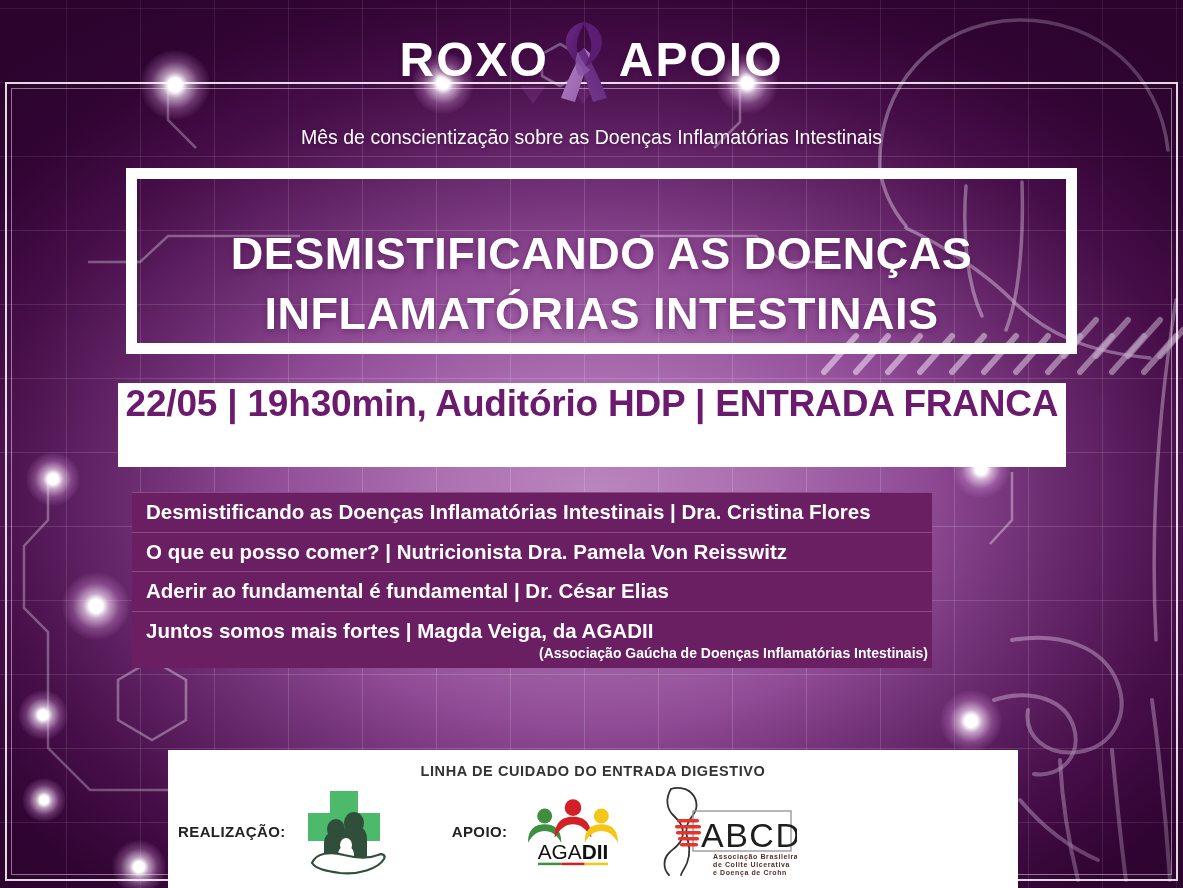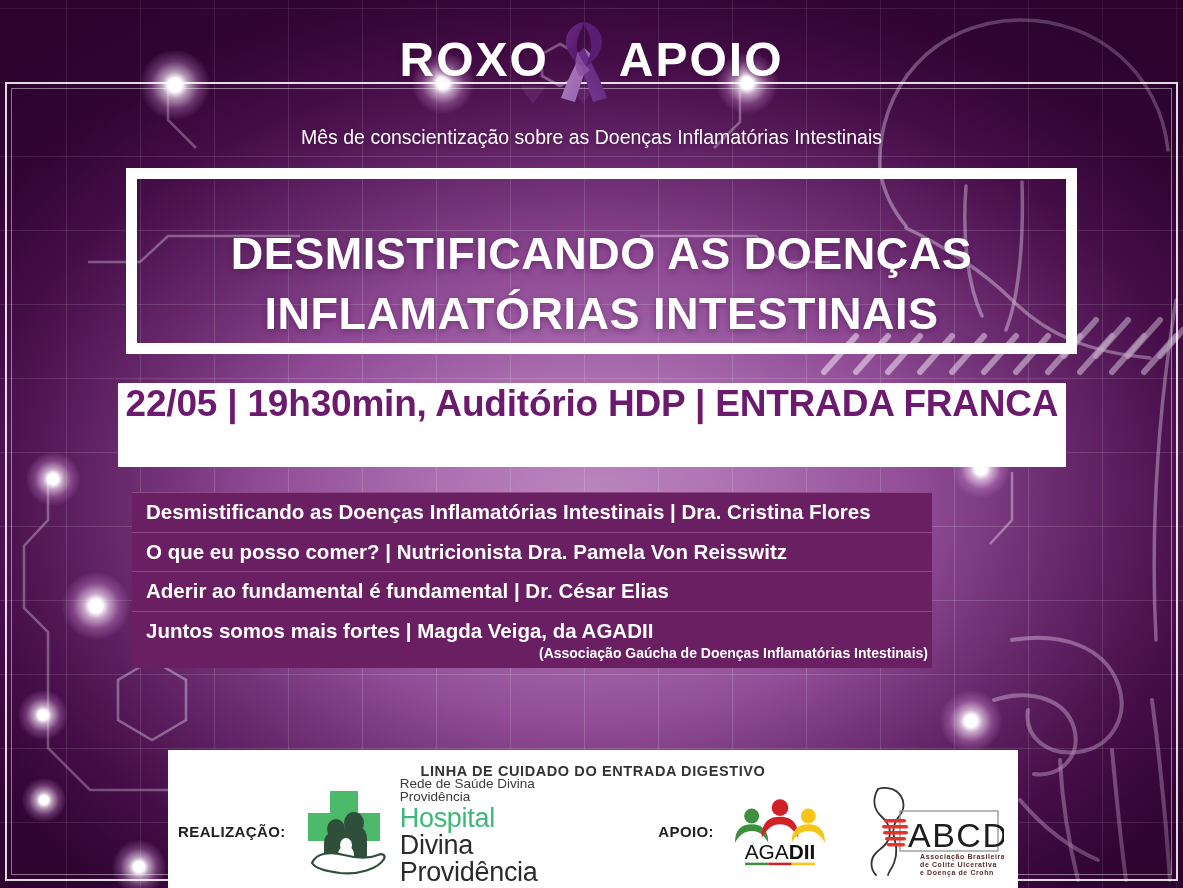--- a/index.html
+++ b/index.html
@@ -281,25 +281,20 @@
         <svg class="hdp-mark" viewBox="0 0 96 92">
           <path d="M34 6 H62 V28 H84 V56 H62 V76 H34 V56 H12 V28 H34 Z" fill="#4cb96b"></path>
           <ellipse cx="40" cy="44" rx="9" ry="10" fill="#2f4f3a"></ellipse>
           <path d="M28 58 C28 50 34 46 40 46 C46 46 52 50 52 58 L52 74 L28 74 Z" fill="#2f4f3a"></path>
           <ellipse cx="58" cy="38" rx="10" ry="11" fill="#2f4f3a"></ellipse>
           <path d="M45 54 C45 45 51 40 58 40 C65 40 71 45 71 54 L71 74 L45 74 Z" fill="#2f4f3a"></path>
           <ellipse cx="50" cy="60" rx="6" ry="7" fill="#ffffff"></ellipse>
           <path d="M42 70 C42 64 46 61 50 61 C54 61 58 64 58 70 L58 78 L42 78 Z" fill="#ffffff"></path>
           <path d="M16 78 C20 68 34 66 48 70 C60 73 72 74 82 70 C86 68 90 70 88 74 C82 84 62 90 44 88 C30 86 20 84 16 78 Z" fill="#ffffff" stroke="#2f4f3a" stroke-width="2.2" stroke-linejoin="round"></path>
         </svg>
-        <div class="hdp-text">
-          <div class="hdp-rede">Rede de Saúde Divina Providência</div>
-          <div class="hdp-hospital">Hospital</div>
-          <div class="hdp-divina">Divina Providência</div>
-        </div>
       </div>
 
       <span class="apoio-label">APOIO:</span>
 
       <div class="agadii">
         <svg viewBox="0 0 120 84">
           <circle cx="26" cy="24" r="9" fill="#3f8f3f"></circle>
           <path d="M6 56 C6 40 14 34 26 34 C38 34 46 40 46 56 C40 46 34 42 26 42 C18 42 12 46 6 56 Z" fill="#3f8f3f"></path>
           <circle cx="60" cy="14" r="10" fill="#d32027"></circle>
           <path d="M38 50 C38 32 46 25 60 25 C74 25 82 32 82 50 C75 39 69 34 60 34 C51 34 45 39 38 50 Z" fill="#d32027"></path>

